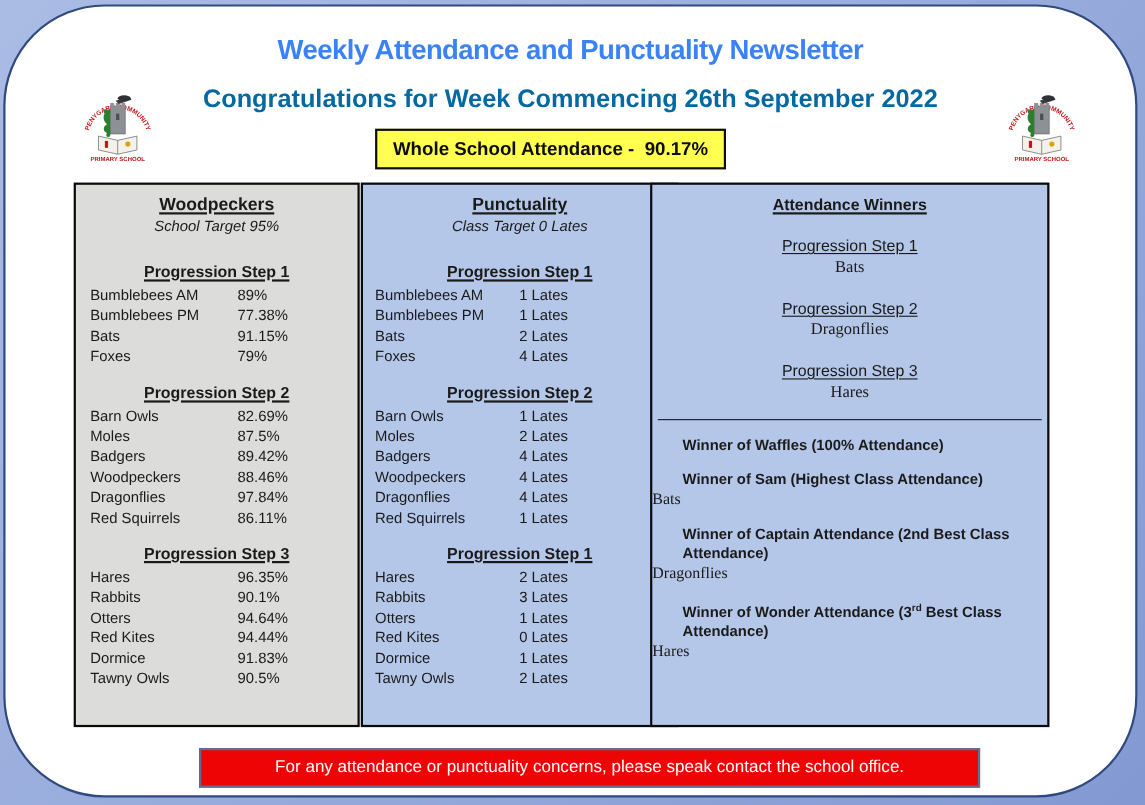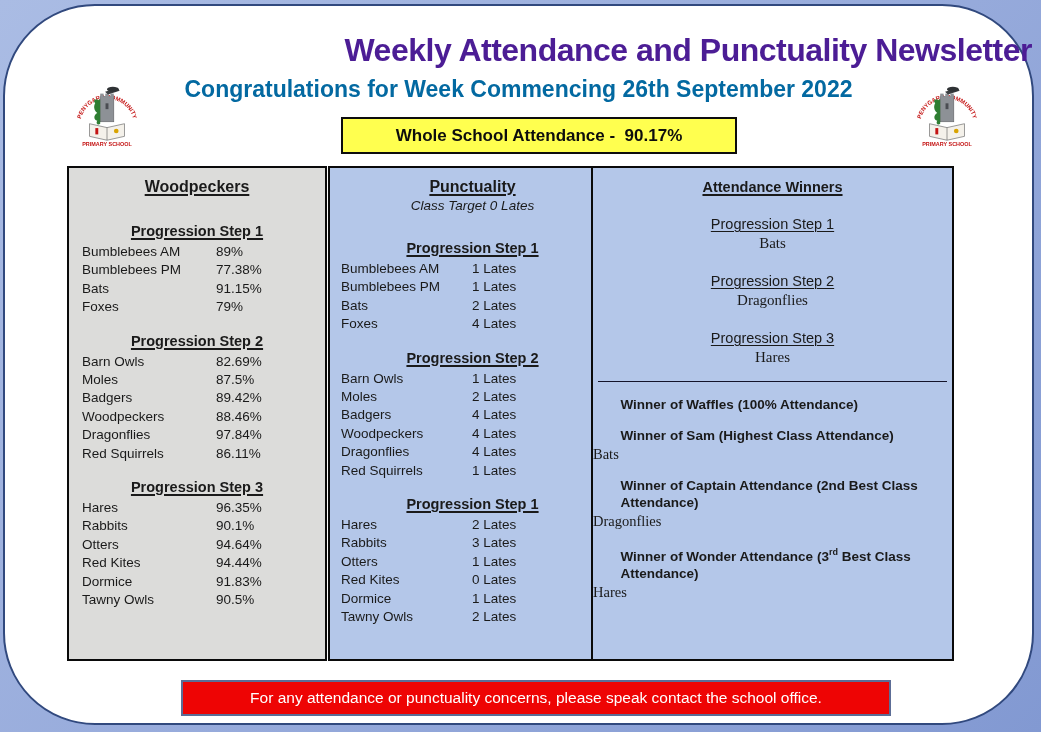--- a/index.html
+++ b/index.html
@@ -7,32 +7,32 @@
     position:relative; width:1041px; height:732px; overflow:hidden;
     background:linear-gradient(135deg,#aabce4 0%, #96aadb 55%, #8299d2 100%);
     font-family:"Liberation Sans", sans-serif; color:#1a1a1a;
   }
   .page{
     position:absolute; left:3px; top:4px; width:1031px; height:721px;
     background:#ffffff; border:2px solid #31497e; border-radius:92px;
     box-sizing:border-box;
   }
   .main-title{
-    position:absolute; left:0; right:0; top:26px; text-align:right;
-    font-size:32px; font-weight:800; letter-spacing:-0.5px; color:#4c1d95;
+    position:absolute; left:0; right:0; top:26px; text-align:center;
+    font-size:25px; font-weight:800; letter-spacing:-0.5px; color:#3b82f6;
   }
   .sub-title{
     position:absolute; left:0; right:0; top:70px; text-align:center;
     font-size:23px; font-weight:700; color:#0369a1;
   }
   .logo{ position:absolute; width:68px; height:68px; }
   .logo-left{ left:68px; top:74px; }
   .logo-right{ left:908px; top:74px; }
   .yellow-banner{
-    position:absolute; left:336px; top:111px; width:396px; height:37px;
+    position:absolute; left:336px; top:111px; width:319px; height:37px;
     background:#ffff4f; border:2px solid #0d0d0d; box-sizing:border-box;
     display:flex; align-items:center; justify-content:center;
     font-size:17px; font-weight:700; white-space:pre; color:#0d0d0d;
   }
   .col{
     position:absolute; top:160px; height:495px; border:2px solid #0a0a0a;
     box-sizing:border-box; overflow:hidden;
   }
   .col-attendance{ left:62px; width:260px; background:#dcdcda; }
   .col-punctuality{ left:323px; width:289px; background:#b4c7e9; }
@@ -139,20 +139,21 @@
         <rect x="23" y="49.5" width="3" height="6.5" fill="#c41414"></rect>
         <circle cx="44.5" cy="52.5" r="2.4" fill="#d9a300"></circle>
       </g>
       <text x="35" y="68" text-anchor="middle" font-size="5.6" fill="#c41414" font-weight="bold">PRIMARY SCHOOL</text>
     </svg>
 
     <div class="yellow-banner">Whole School Attendance -  90.17%</div>
 
     <div class="col col-attendance">
       <div class="col-title">Woodpeckers</div>
+      <div class="col-target">School Target 95%</div>
       <div class="sec1">
         <div class="sec-heading">Progression Step 1</div>
         <div>
             <div class="row">
               <span class="row-label">Bumblebees AM</span>
               <span class="row-value">89%</span>
             </div>
             <div class="row">
               <span class="row-label">Bumblebees PM</span>
               <span class="row-value">77.38%</span>

